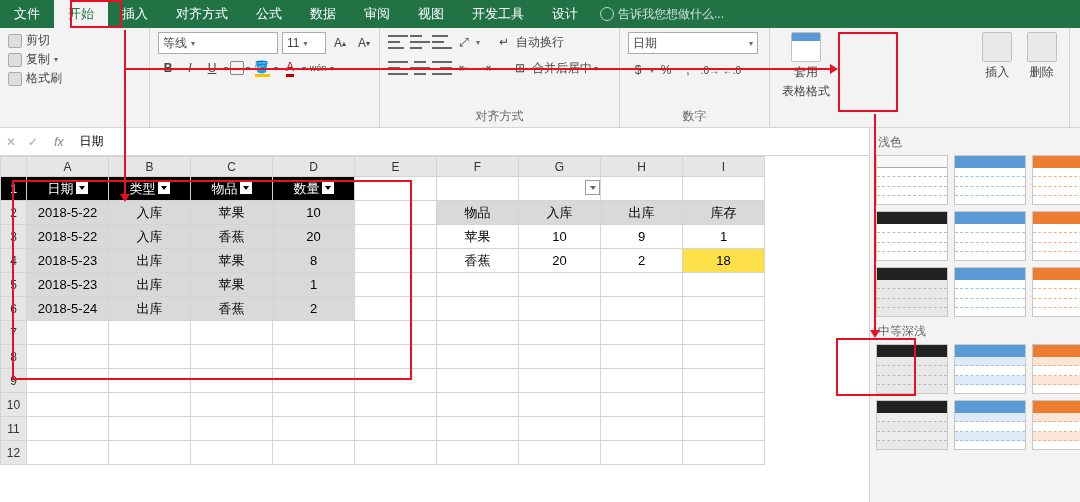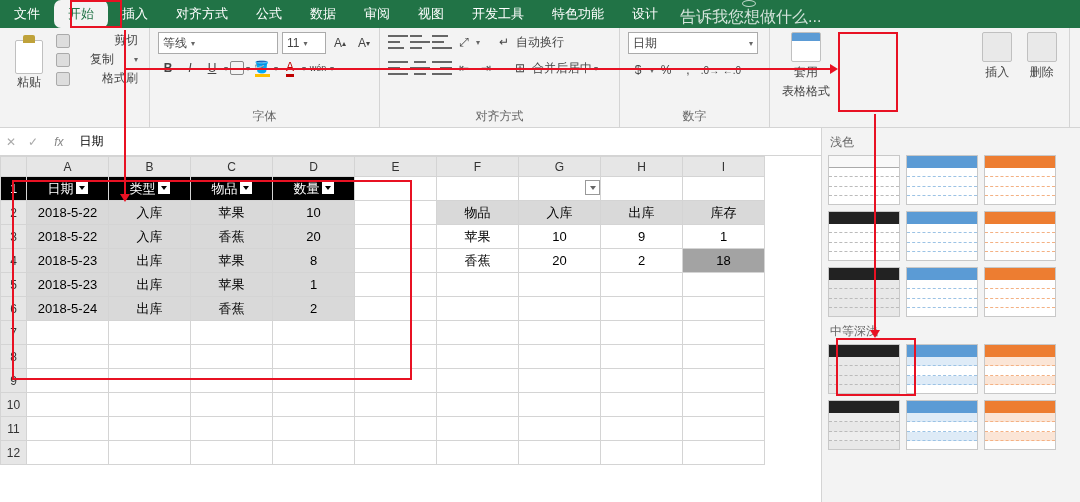--- a/index.html
+++ b/index.html
@@ -1,51 +1,51 @@
 <!DOCTYPE html>
 <html><head>
 <meta charset="utf-8">
 <style>
 * { margin: 0; padding: 0; box-sizing: border-box; font-family: "Microsoft YaHei", "SimSun", sans-serif; }
 body { width: 1080px; height: 502px; overflow: hidden; background: #fff; position: relative; }
 
 .menubar { background: #217346; color: #fff; height: 28px; display: flex; align-items: stretch; font-size: 13px; }
-.menubar .tab { padding: 0 14px; display: flex; align-items: center; cursor: pointer; border-radius: 7px; }
+.menubar .tab { padding: 0 14px; display: flex; align-items: center; cursor: pointer; }
 .menubar .tab.active { background: #f3f3f3; color: #217346; }
-.menubar .tell { color: rgba(255,255,255,0.8); display: flex; align-items: center; padding-left: 8px; font-size: 16px; flex-direction: column; }
+.menubar .tell { color: rgba(255,255,255,0.8); display: flex; align-items: center; padding-left: 8px; font-size: 12px; }
 .menubar .bulb { width: 14px; height: 14px; margin-right: 4px; border: 1px solid rgba(255,255,255,0.7); border-radius: 50%; position: relative; }
 
 .ribbon { background: #f3f3f3; height: 100px; border-bottom: 1px solid #d4d4d4; display: flex; font-size: 12px; color: #444; }
 .group { border-right: 1px solid #d4d4d4; padding: 4px 8px 2px 8px; display: flex; flex-direction: column; justify-content: space-between; }
 .group-title { text-align: center; font-size: 12px; color: #666; padding-top: 2px; }
 .group-body { display: flex; align-items: flex-start; gap: 6px; flex: 1; }
 
 .paste-big { display: flex; flex-direction: column; align-items: center; justify-content: center; width: 42px; height: 66px; }
 .paste-big .icon-clip { width: 28px; height: 34px; background: #fff; border: 1px solid #c0c0c0; border-radius: 2px; position: relative; }
 .paste-big .icon-clip::before { content: ""; position: absolute; top: -6px; left: 7px; width: 12px; height: 8px; background: #bfa23a; border-radius: 2px 2px 0 0; }
 .clip-items { display: flex; flex-direction: column; gap: 2px; font-size: 12px; }
-.clip-items > div { display: flex; align-items: center; gap: 20px; justify-content: space-between; }
+.clip-items > div { display: flex; align-items: center; gap: 4px; }
 .mini-icon { width: 14px; height: 14px; background: #ddd; border: 1px solid #aaa; border-radius: 2px; }
 
 .font-row { display: flex; gap: 4px; align-items: center; }
 .combo { background: #fff; border: 1px solid #ababab; height: 22px; display: flex; align-items: center; padding: 0 4px; font-size: 12px; }
 .combo .dd { font-size: 8px; margin-left: 4px; color: #666; }
 .btnrow { display: flex; gap: 2px; align-items: center; }
 .sq { width: 20px; height: 20px; display: flex; align-items: center; justify-content: center; font-size: 12px; border-radius: 2px; }
 .sq.bold { font-weight: bold; }
 .sq.ital { font-style: italic; }
 .sq.ul { text-decoration: underline; }
 
 .align-icon { width: 20px; height: 14px; display: inline-flex; flex-direction: column; justify-content: space-between; }
 .align-icon span { height: 2px; background: #666; display: block; }
 
 .big-btn { display: flex; flex-direction: column; align-items: center; width: 56px; font-size: 12px; gap: 2px; }
 .big-btn .bicon { width: 30px; height: 30px; background: #e9e9e9; border: 1px solid #c0c0c0; border-radius: 2px; }
 
-.style-gallery { position: absolute; right: 0; top: 128px; width: 259px; background: #f3f3f3; border-left: 1px solid #d4d4d4; height: 374px; padding: 4px 6px; font-size: 12px; overflow: hidden; }
+.style-gallery { position: absolute; right: 0; top: 128px; width: 211px; background: #f3f3f3; border-left: 1px solid #d4d4d4; height: 374px; padding: 4px 6px; font-size: 12px; overflow: hidden; }
 .sg-label { color: #666; font-size: 12px; margin: 2px 0 4px 2px; }
 .sg-grid { display: grid; grid-template-columns: repeat(3, 72px); gap: 6px 6px; margin-bottom: 6px; }
 .sg-item { width: 72px; height: 50px; background: #fff; border: 1px solid #c8c8c8; cursor: pointer; display: flex; flex-direction: column; }
 .sg-item .r { flex: 1; border-bottom: 1px dashed #bbb; }
 .sg-item .r:last-child { border-bottom: none; }
 .sg-item.th-white .hdr { background: #f8f8f8; border-bottom: 1px solid #aaa; }
 .sg-item.th-blue .hdr { background: #5b9bd5; }
 .sg-item.th-orange .hdr { background: #ed7d31; }
 .sg-item.th-black .hdr { background: #222; }
 .sg-item.th-blue .r { border-color: #9cc3e5; }
@@ -87,35 +87,30 @@
 <div class="menubar">
   <div class="tab">文件</div>
   <div class="tab active">开始</div>
   <div class="tab">插入</div>
   <div class="tab">对齐方式</div>
   <div class="tab">公式</div>
   <div class="tab">数据</div>
   <div class="tab">审阅</div>
   <div class="tab">视图</div>
   <div class="tab">开发工具</div>
-  <div class="tab">特色功能</div>
   <div class="tab">设计</div>
   <div class="tell">
     <span class="bulb"></span>
     <span>告诉我您想做什么...</span>
   </div>
 </div>
 
 <div class="ribbon">
   <div class="group" style="width:150px">
     <div class="group-body">
-      <div class="paste-big">
-        <div class="icon-clip"></div>
-        <span>粘贴</span>
-      </div>
       <div class="clip-items">
         <div>
             <span class="mini-icon"></span>
             <span>剪切</span>
           </div>
         <div>
             <span class="mini-icon"></span>
             <span>复制</span>
             <span style="font-size:8px;color:#666"> ▾</span>
           </div>
@@ -153,21 +148,20 @@
           </div>
           <span style="font-size:8px;color:#666">▾</span>
         <div class="sq">
             <span style="border-bottom:3px solid #c00000;color:#c00000">A</span>
           </div>
           <span style="font-size:8px;color:#666">▾</span>
         <div class="sq" style="font-size:9px">wén</div>
           <span style="font-size:8px;color:#666">▾</span>
       </div>
     </div>
-    <div class="group-title">字体</div>
   </div>
 
   <div class="group" style="width:240px">
     <div class="group-body" style="flex-direction:column;gap:6px;width:100%">
       <div class="btnrow">
         <div class="sq">
             <div class="align-icon">
               <span></span>
               <span style="width:60%"></span>
               <span style="width:80%"></span>
@@ -331,21 +325,21 @@
   <tr>
     <td class="rowhdr">4</td>
     <td>2018-5-23</td>
     <td>出库</td>
     <td>苹果</td>
     <td>8</td>
     <td style="background:#fff"></td>
     <td style="background:#fff">香蕉</td>
     <td style="background:#fff">20</td>
     <td style="background:#fff">2</td>
-    <td style="background:#a3a3a3">18</td>
+    <td style="background:#fde047">18</td>
   </tr>
   <tr>
     <td class="rowhdr">5</td>
     <td>2018-5-23</td>
     <td>出库</td>
     <td>苹果</td>
     <td>1</td>
     <td style="background:#fff"></td>
           <td style="background:#fff"></td>
           <td style="background:#fff"></td>

